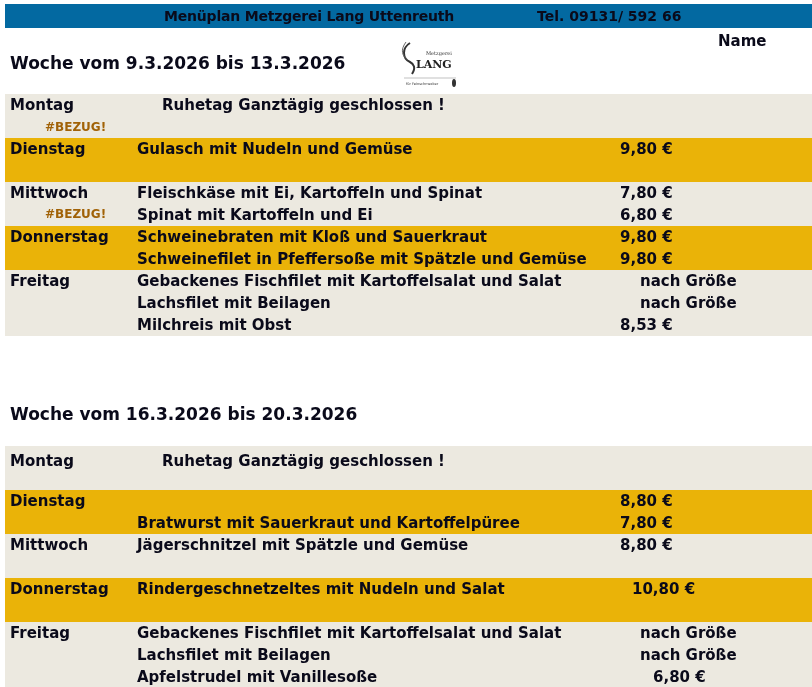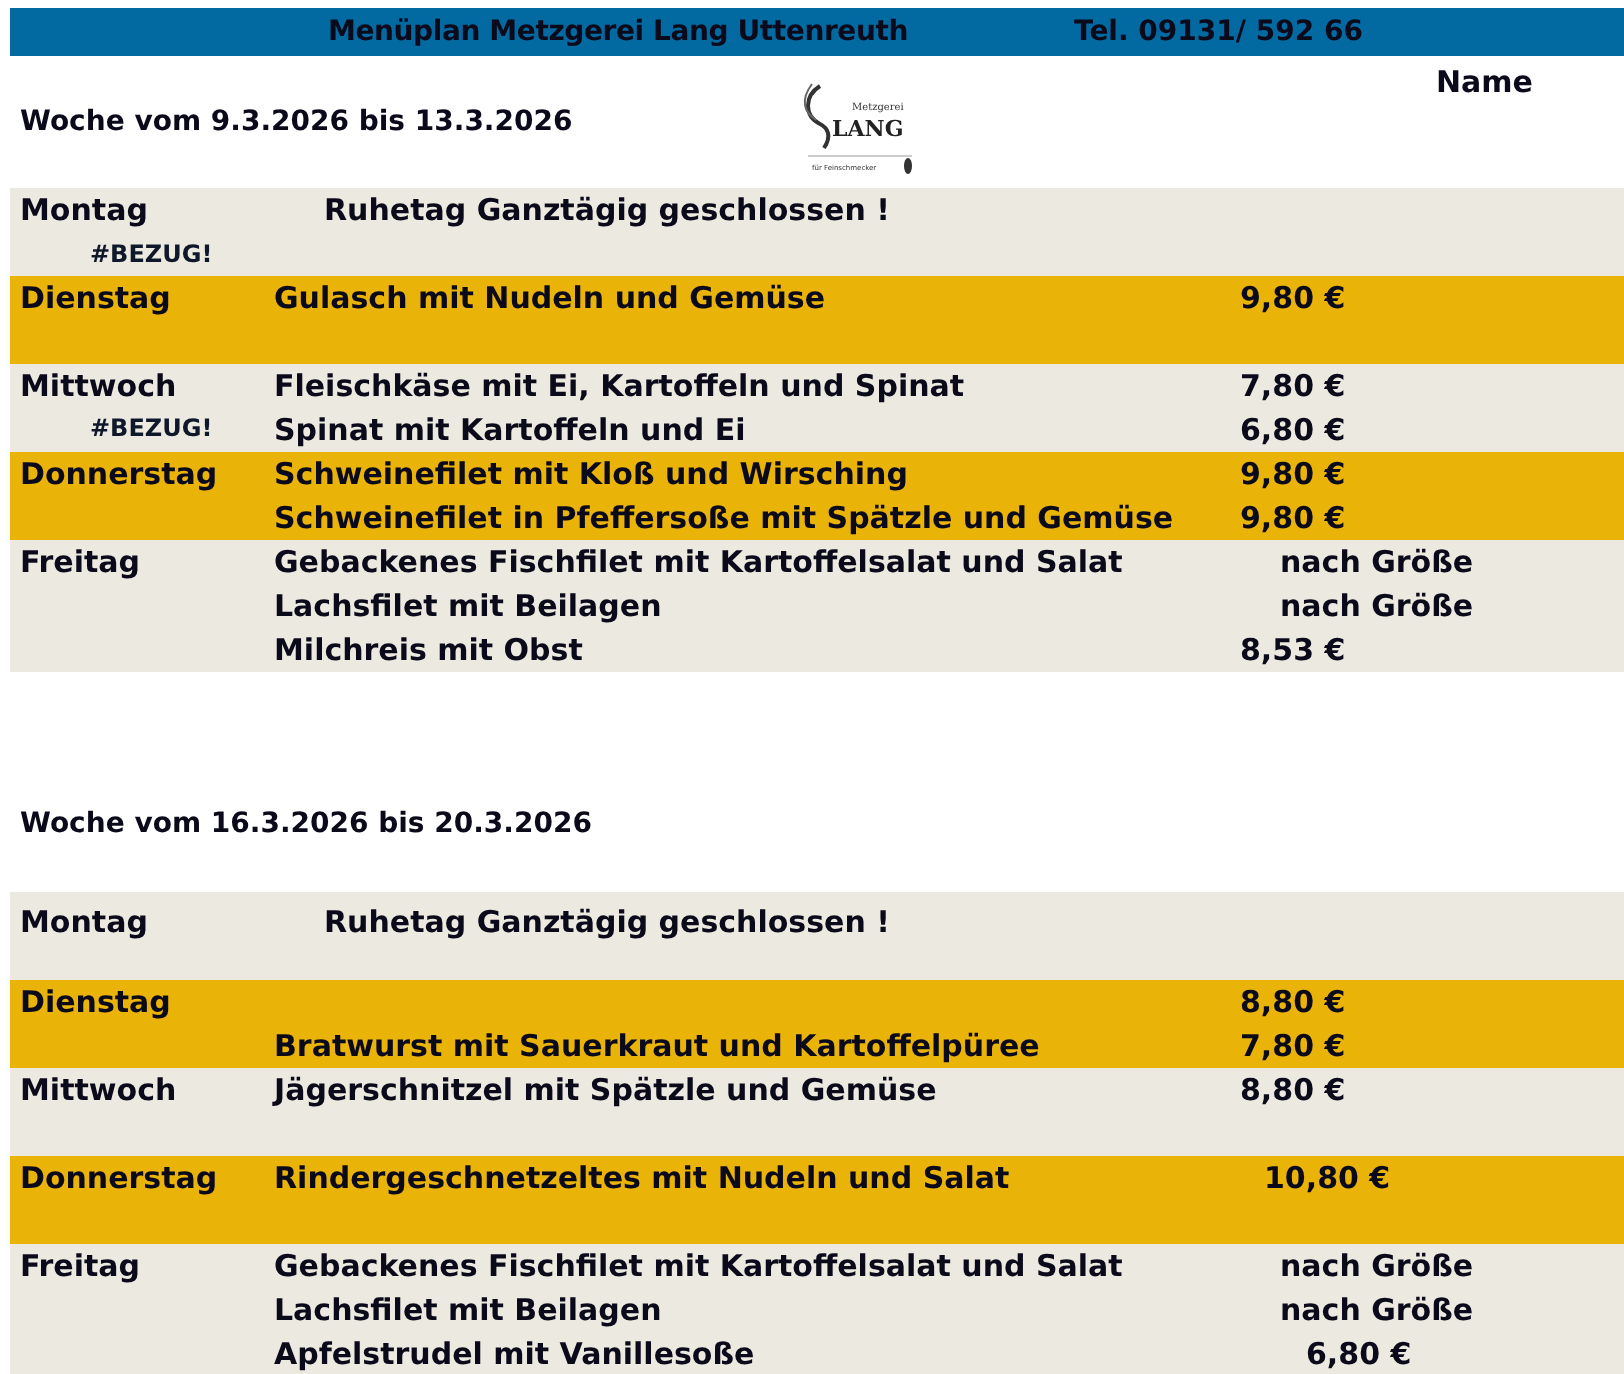--- a/index.html
+++ b/index.html
@@ -5,32 +5,32 @@
   html, body { margin: 0; padding: 0; background: #ffffff; }
   body { width: 812px; height: 687px; overflow: hidden; position: relative;
          font-family: "DejaVu Sans", sans-serif; color: #0a0a1a; }
   .banner { position: absolute; left: 5px; top: 4px; width: 807px; height: 24px;
             background: #0369a1; display: flex; align-items: center; }
   .banner .title { position: absolute; left: 159px; font-size: 14px; font-weight: bold;
                    font-family: "DejaVu Sans", sans-serif; letter-spacing: -0.2px; }
   .banner .tel { position: absolute; left: 488px; font-size: 14px; font-weight: bold;
                  font-family: "DejaVu Sans", sans-serif; margin-left: 44px; }
   .name-col { position: absolute; left: 718px; top: 32px; font-size: 15px; font-weight: bold; }
-  .week-title { position: absolute; left: 10px; font-size: 14px; font-weight: bold; }
+  .week-title { position: absolute; left: 10px; font-size: 17px; font-weight: bold; }
   .logo { position: absolute; left: 396px; top: 40px; width: 66px; height: 50px; }
   .row { position: absolute; left: 5px; width: 807px; }
   .row.gray { background: #ece9e0; }
   .row.white { background: #eab308; }
   .line { position: absolute; left: 0; width: 807px; height: 22px; font-size: 15px; font-weight: bold; }
   .day { position: absolute; left: 5px; top: 2px; }
   .dish { position: absolute; left: 132px; top: 2px; white-space: nowrap; }
   .dish.closed { left: 157px; }
   .price { position: absolute; right: 22px; top: 2px; white-space: nowrap; text-align: left; width: 150px; }
   .price.euro { right: 42px; }
-  .ref { position: absolute; left: 40px; top: 4px; font-size: 12px; font-weight: bold; color: #0f172a; }
+  .ref { position: absolute; left: 40px; top: 4px; font-size: 12px; font-weight: bold; color: #a16207; }
 </style>
 </head>
 <body>
 
 <div class="banner">
   <span class="title">Menüplan Metzgerei Lang Uttenreuth</span>
   <span class="tel">Tel. 09131/ 592 66</span>
 </div>
 
 <div class="name-col">Name</div>
@@ -74,21 +74,21 @@
   <div class="line" style="top:22px;">
     <span class="ref" style="top:3px;">#BEZUG!</span>
     <span class="dish">Spinat mit Kartoffeln und Ei</span>
     <span class="price euro">6,80 €</span>
   </div>
 </div>
 
 <div class="row white" style="top:226px;height:44px;">
   <div class="line" style="top:0;">
     <span class="day">Donnerstag</span>
-    <span class="dish">Schweinefilet mit Kloß und Wirsching</span>
+    <span class="dish">Schweinebraten mit Kloß und Sauerkraut</span>
     <span class="price euro">9,80 €</span>
   </div>
   <div class="line" style="top:22px;">
     <span class="dish">Schweinefilet in Pfeffersoße mit Spätzle und Gemüse</span>
     <span class="price euro">9,80 €</span>
   </div>
 </div>
 
 <div class="row gray" style="top:270px;height:66px;">
   <div class="line" style="top:0;">

